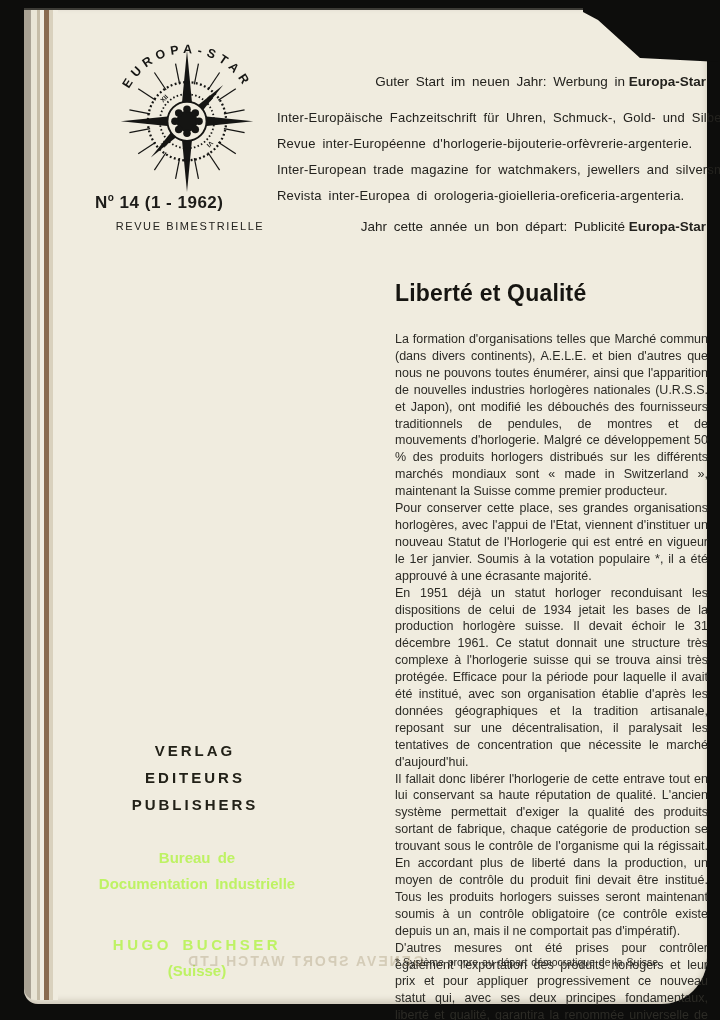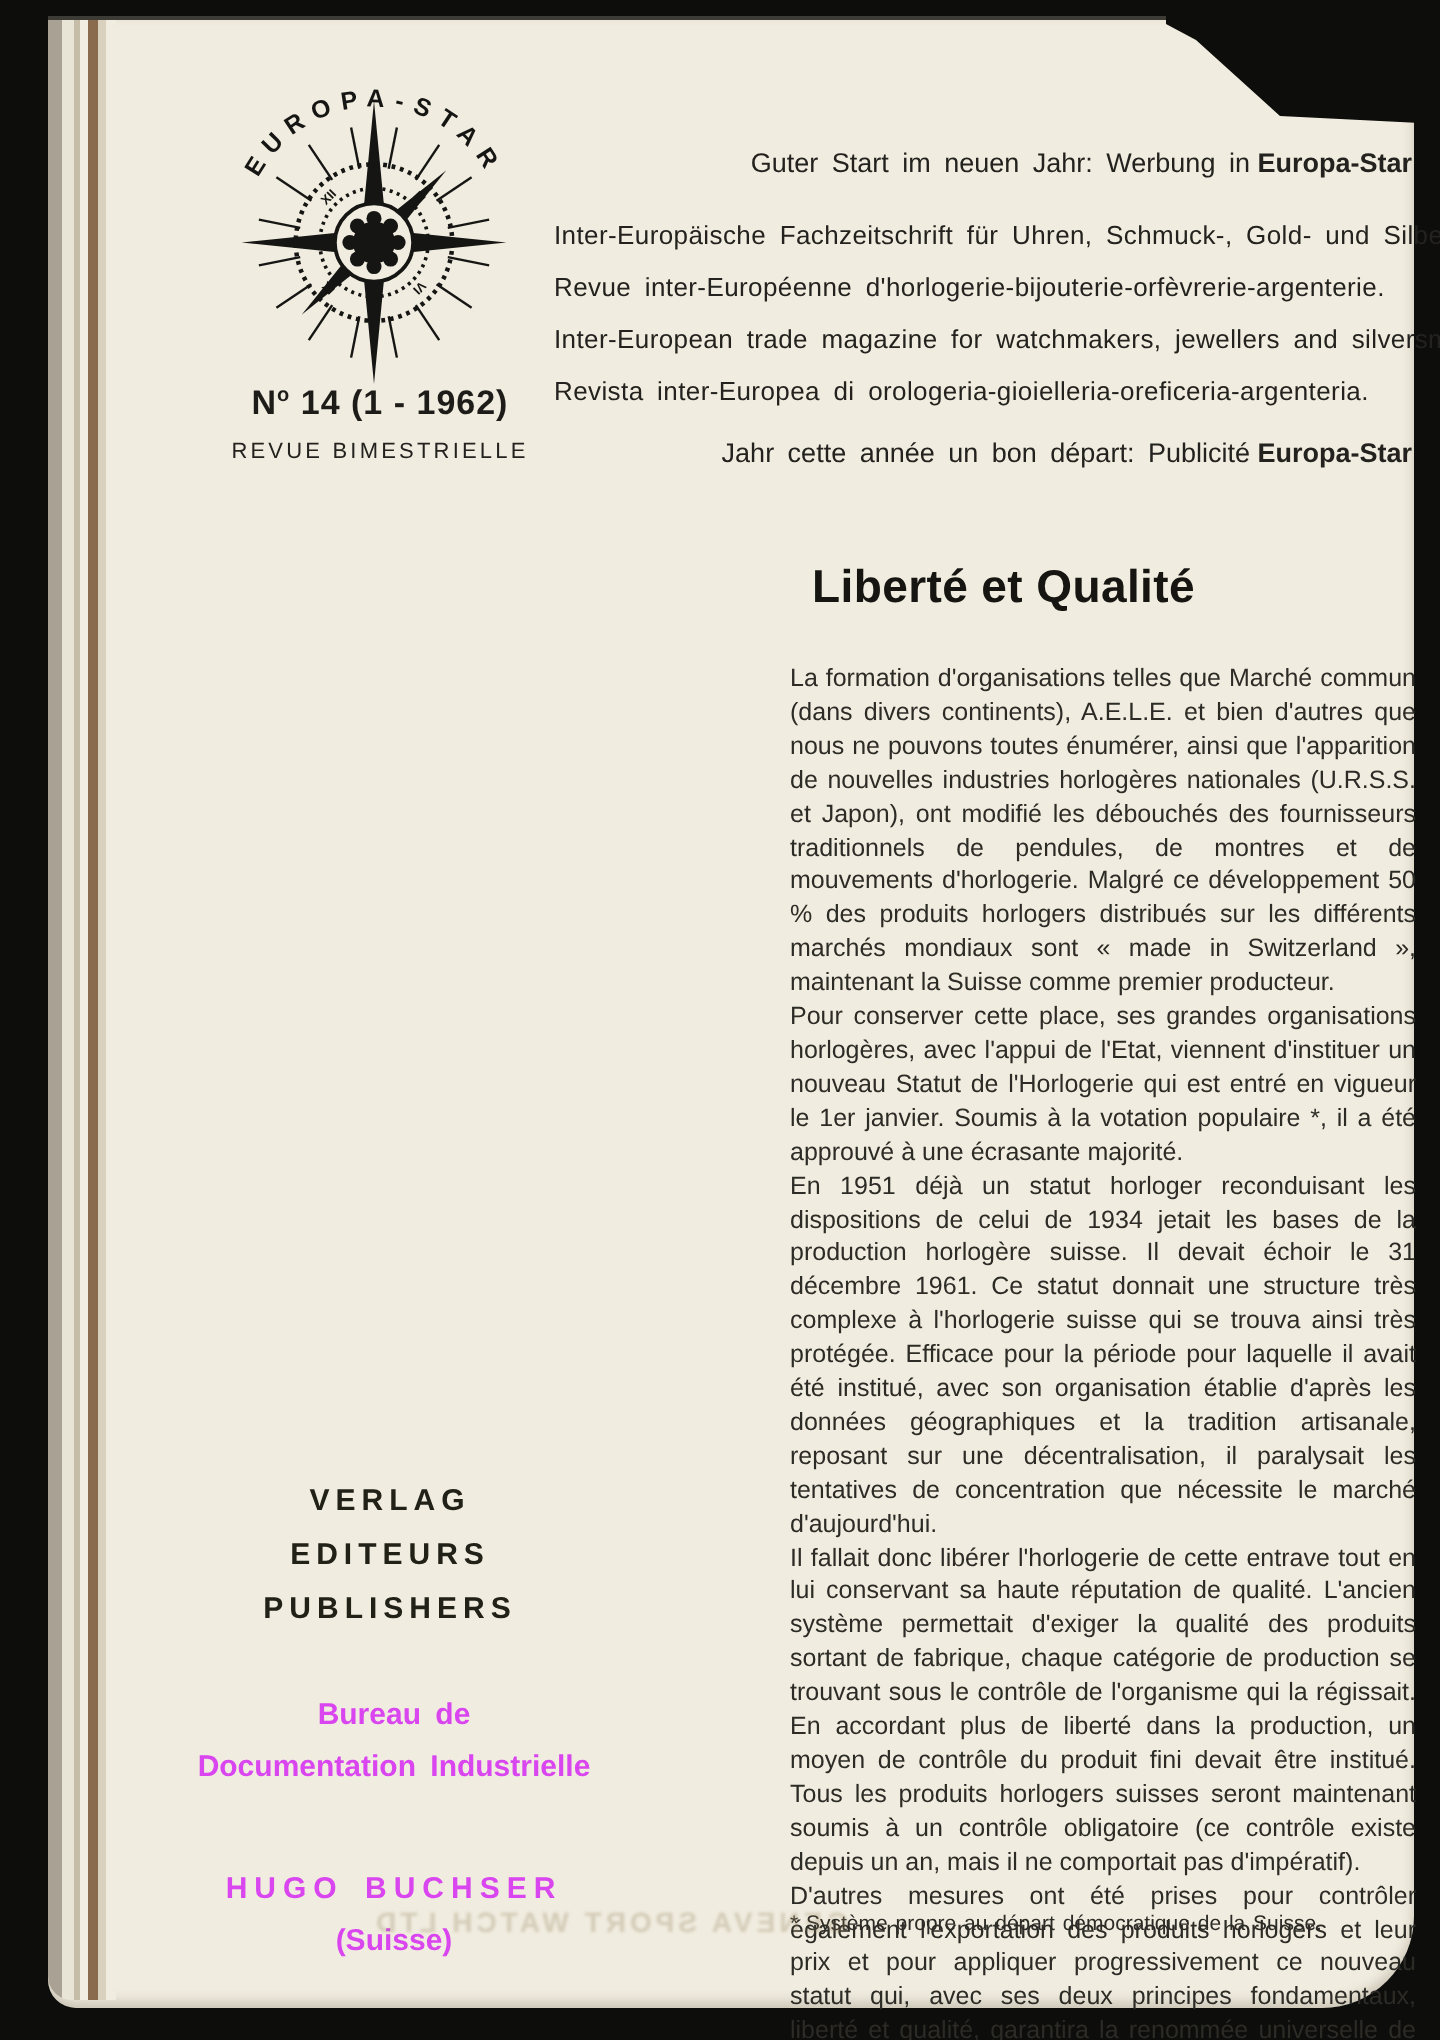--- a/index.html
+++ b/index.html
@@ -30,62 +30,62 @@
     border-bottom-left-radius:12px;
   }
   .wedge{
     position:absolute;left:560px;top:0;width:160px;height:70px;
     background:#0d0d0c;
     clip-path:polygon(23px 0,160px 0,160px 62px,80px 58px,38px 20px,23px 12px);
   }
   
   .logo{position:absolute;left:108px;top:40px;width:158px;height:158px;}
   .issue-line{
-    position:absolute;left:95px;top:192px;width:190px;text-align:center;
+    position:absolute;left:95px;top:192px;width:190px;text-align:left;
     font-weight:bold;font-size:17px;color:#1d1c19;letter-spacing:.5px;
   }
   .issue-line sup{font-size:10px;vertical-align:super;}
   .revue-line{
     position:absolute;left:95px;top:220px;width:190px;text-align:center;
     font-weight:normal;font-size:11px;color:#23221e;letter-spacing:1.6px;
   }
   
   .tag{position:absolute;right:14px;font-size:13.5px;color:#23221e;text-align:right;white-space:nowrap;}
   .tag .it{word-spacing:3px;}
   .tag .bd{font-weight:bold;word-spacing:1px;}
   .tag-top{top:74px;}
   .tag-bottom{top:219px;}
   .descriptions{position:absolute;left:277px;top:105px;width:432px;}
   .descriptions .dline{
     height:26px;line-height:26px;font-size:13px;color:#23221e;
     word-spacing:3px;letter-spacing:.2px;white-space:nowrap;
   }
   
   .article-title{
-    position:absolute;left:406px;top:280px;width:315px;
+    position:absolute;left:395px;top:280px;width:315px;
     font-size:23px;font-weight:bold;color:#161511;letter-spacing:.2px;
   }
   .article-body{
     position:absolute;left:395px;top:331px;width:313px;
     font-size:12.5px;line-height:16.9px;color:#2c2b26;text-align:justify;
   }
   .article-body p{margin:0;}
   .article-body p.last{position:relative;}
   .footnote{
     position:absolute;left:395px;top:956px;width:315px;
     font-size:10.5px;color:#2c2b26;word-spacing:1px;
   }
   
   .roles{
     position:absolute;left:100px;top:737px;width:190px;text-align:center;
     font-size:15px;line-height:27px;color:#222118;letter-spacing:3px;font-weight:bold;
   }
   .bureau{
     position:absolute;left:68px;top:845px;width:258px;text-align:center;
-    font-size:15px;line-height:25.5px;font-weight:bold;color:#d946ef;word-spacing:3px;
+    font-size:15px;line-height:25.5px;font-weight:bold;color:#bef264;word-spacing:3px;
   }
   .bureau .spread{letter-spacing:3.5px;margin-top:36px;}
   
   .ghost{
     position:absolute;left:155px;top:953px;width:300px;text-align:center;
     font-size:14px;font-weight:bold;color:rgba(150,128,92,.30);
     transform:scaleX(-1);filter:blur(.7px);letter-spacing:2px;
   }
 </style>
 </head>

